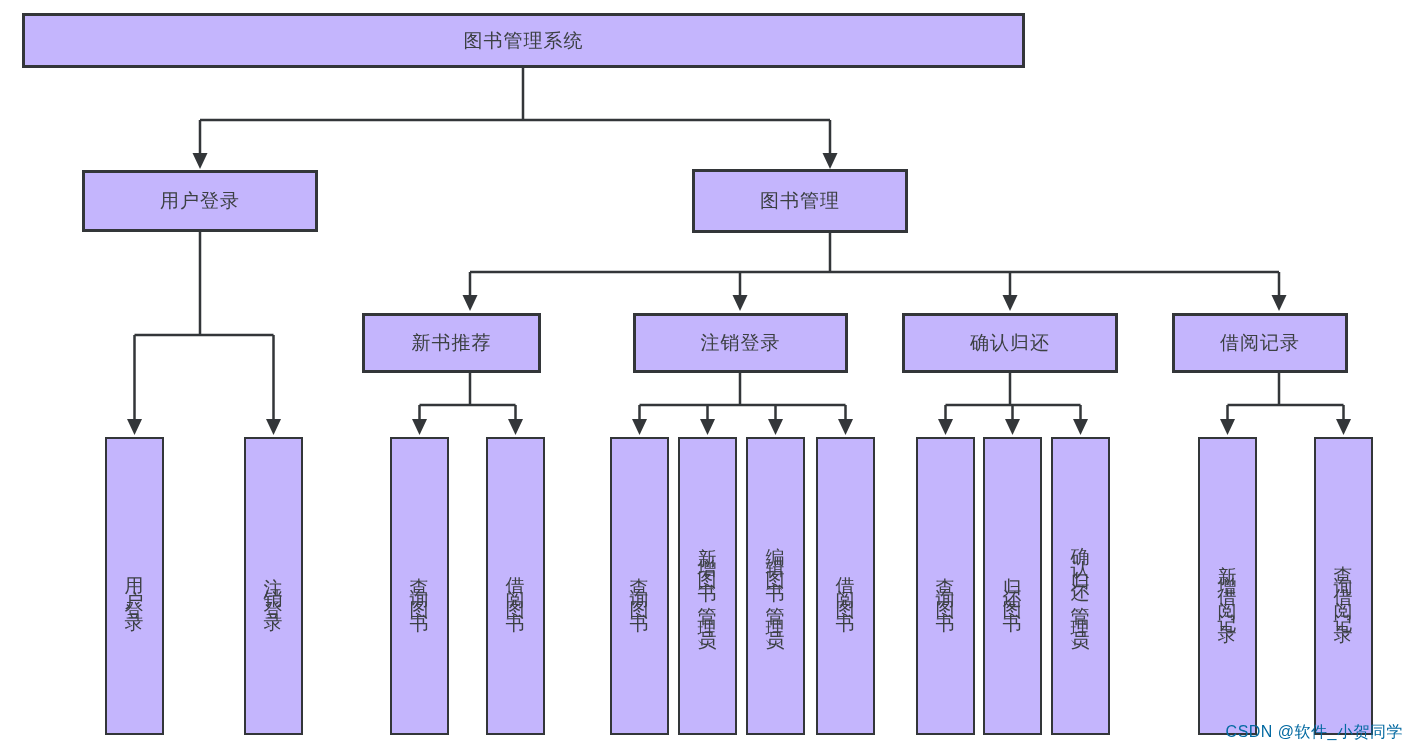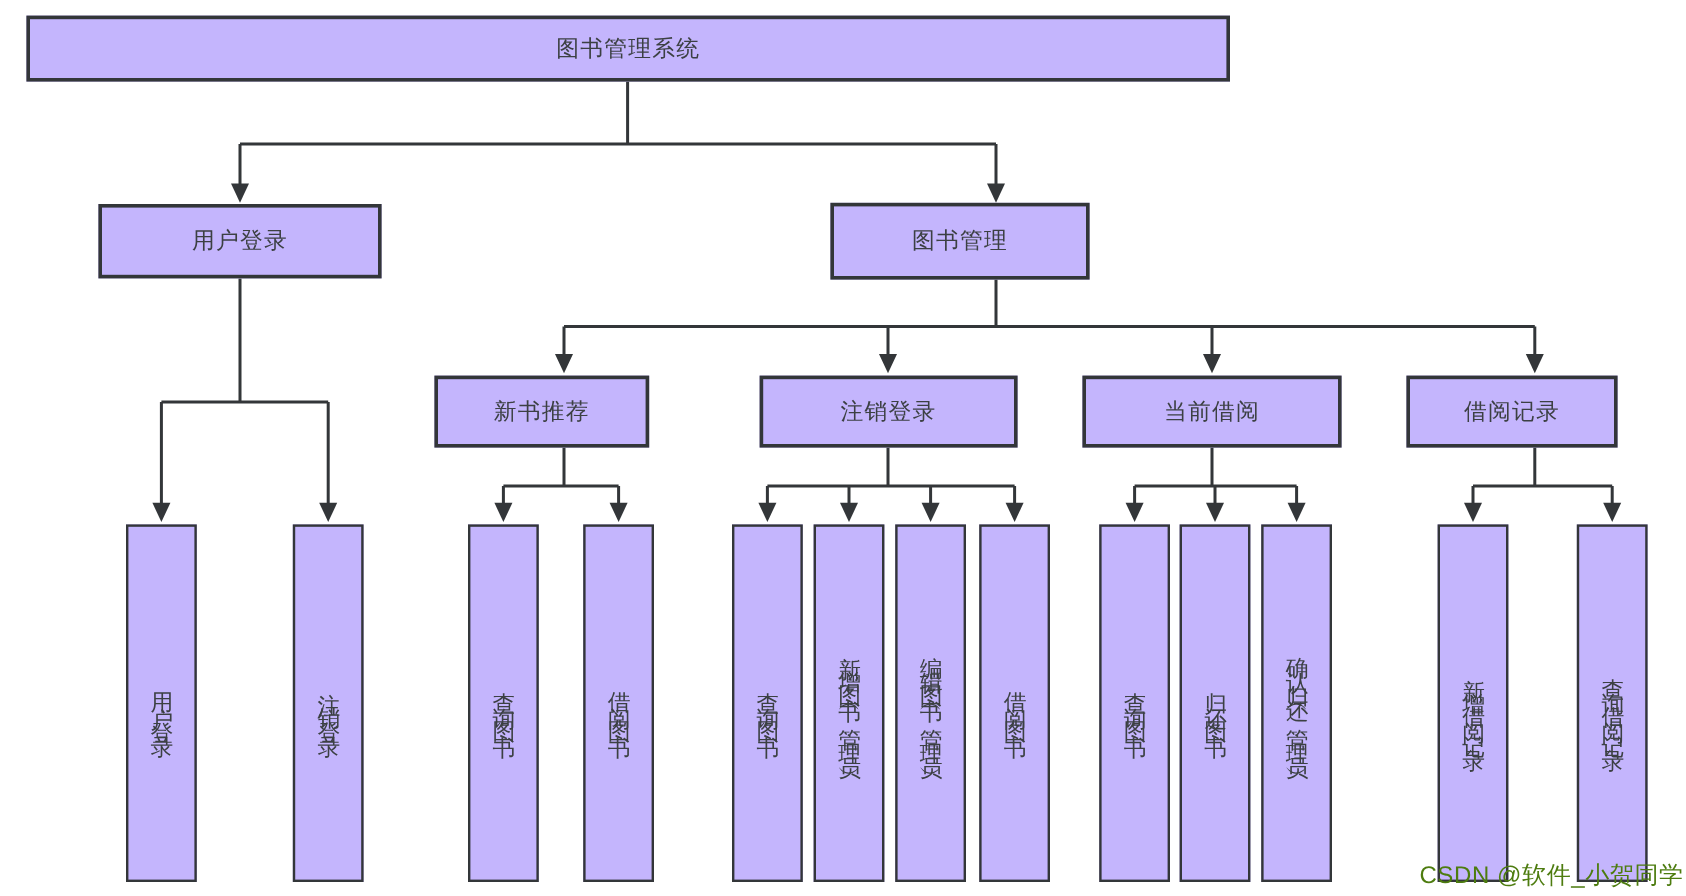--- a/index.html
+++ b/index.html
@@ -40,22 +40,22 @@
     writing-mode: vertical-rl;
     text-orientation: mixed;
     letter-spacing: 12px;
     line-height: 1;
     white-space: nowrap;
   }
   .watermark {
     position: absolute;
     right: 2px;
     bottom: 4px;
-    font-size: 20px;
-    color: #4d7c0f;
+    font-size: 16px;
+    color: #0369a1;
     letter-spacing: 0.5px;
     white-space: nowrap;
   }
 </style>
 </head>
 <body>
 
 <div id="canvas">
 
   <svg id="connectors" viewBox="0 0 1405 747" xmlns="http://www.w3.org/2000/svg">
@@ -121,21 +121,21 @@
     <span>图书管理</span>
   </div>
 
   <div class="node hnode" style="left:362px; top:313px; width:179px; height:60px;">
     <span>新书推荐</span>
   </div>
   <div class="node hnode" style="left:633px; top:313px; width:215px; height:60px;">
     <span>注销登录</span>
   </div>
   <div class="node hnode" style="left:902px; top:313px; width:216px; height:60px;">
-    <span>当前借阅</span>
+    <span>确认归还</span>
   </div>
   <div class="node hnode" style="left:1172px; top:313px; width:176px; height:60px;">
     <span>借阅记录</span>
   </div>
 
   <div class="node vnode" style="left:105px; top:437px; width:59px; height:298px;">
     <span class="vtext">用户登录</span>
   </div>
   <div class="node vnode" style="left:244px; top:437px; width:59px; height:298px;">
     <span class="vtext">注销登录</span>

